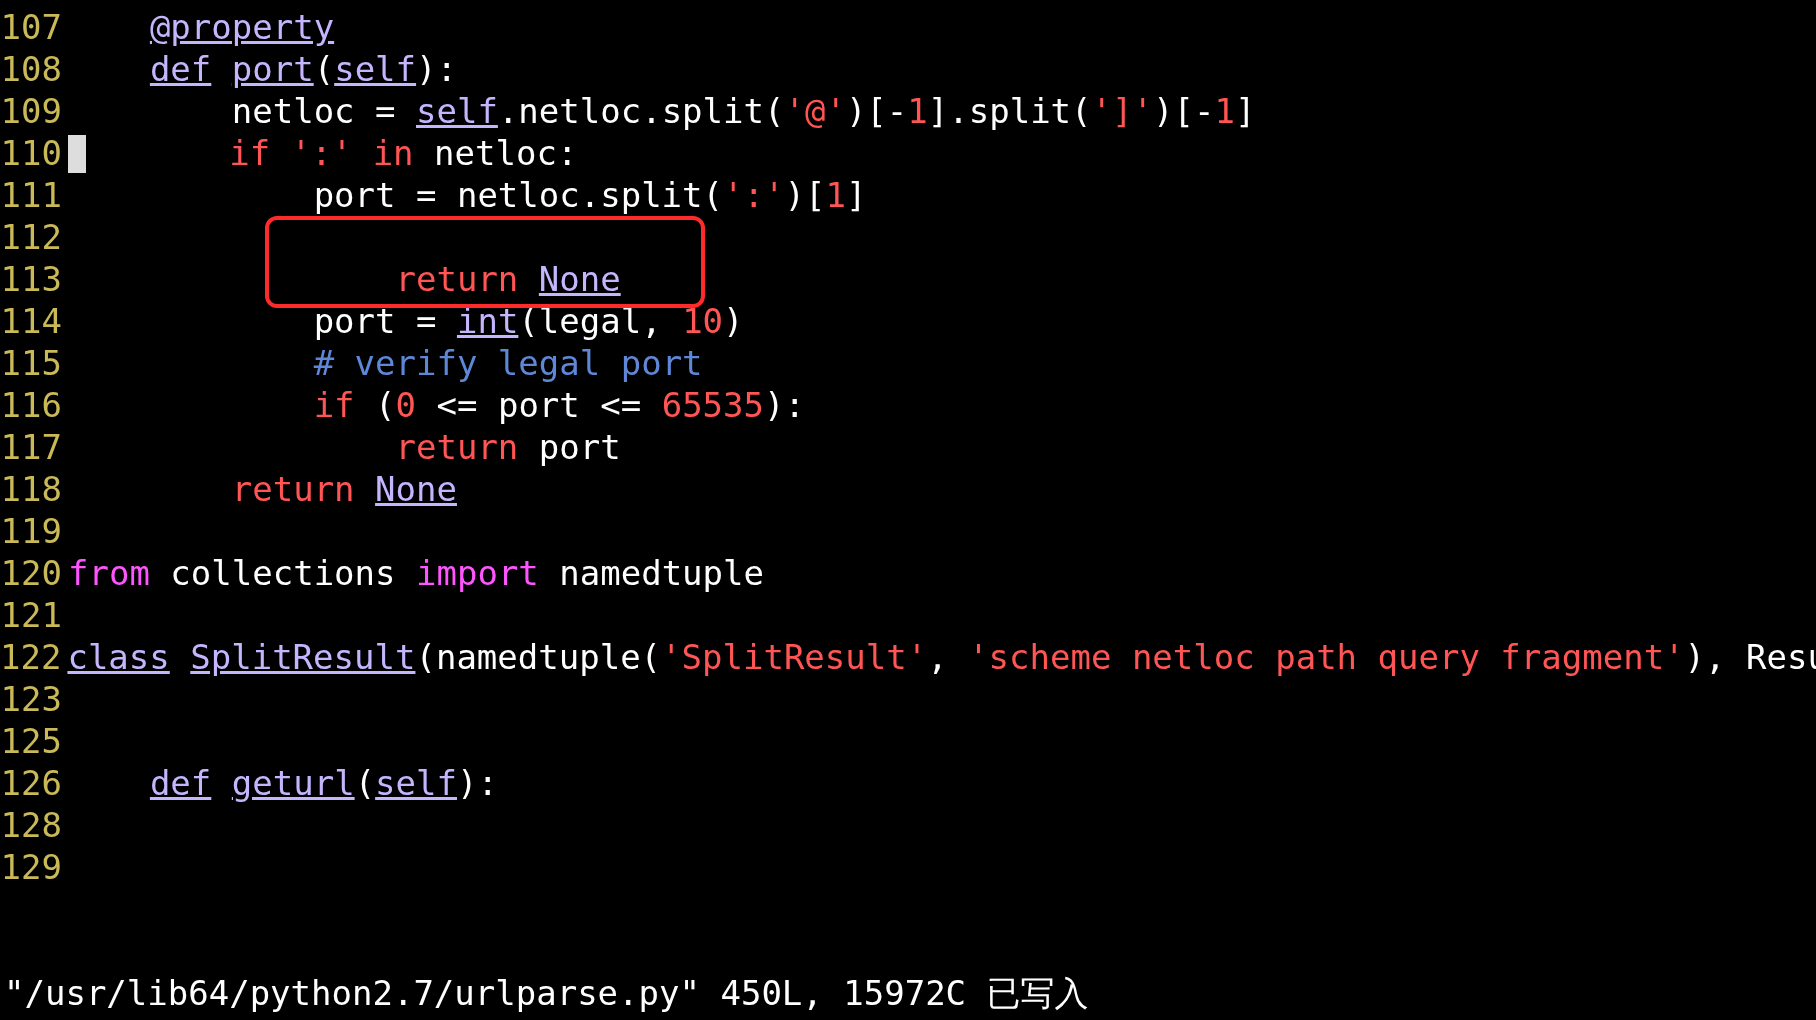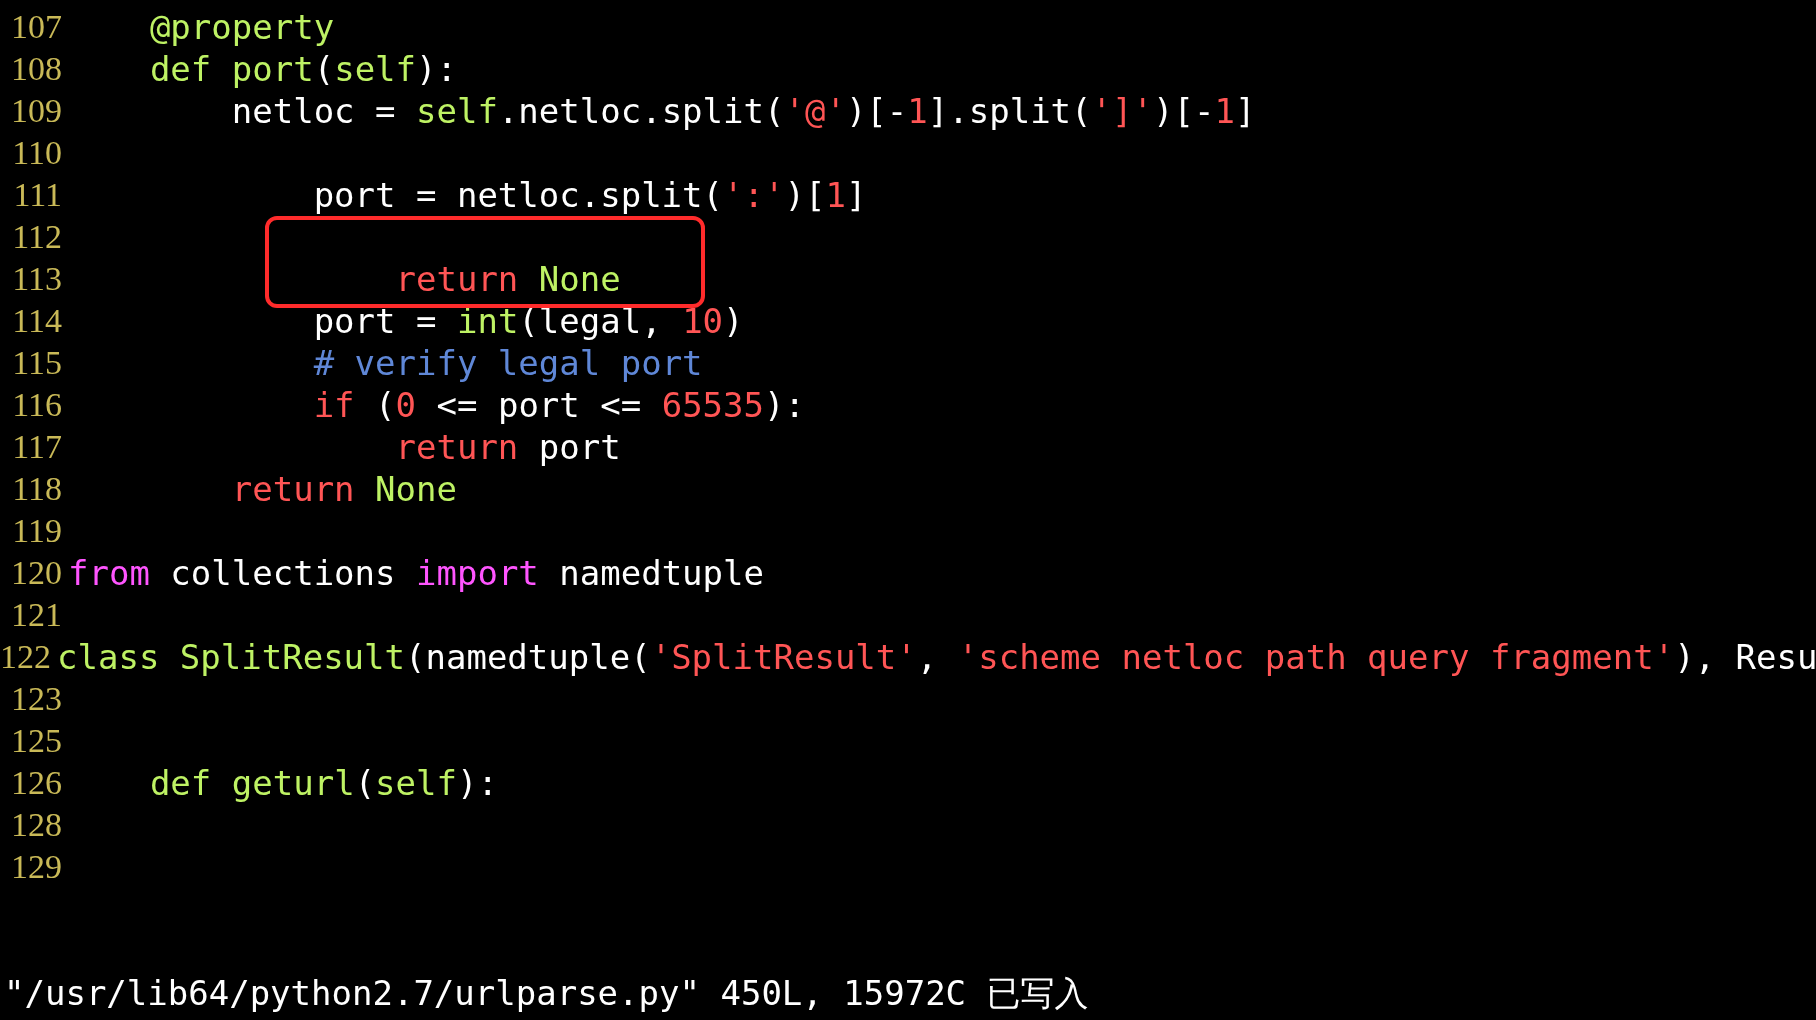--- a/index.html
+++ b/index.html
@@ -21,28 +21,27 @@
     display: flex;
     white-space: pre;
     height: 42px;
   }
   .gutter {
     width: 64px;
     text-align: right;
     color: #c9b957;
     padding-right: 2px;
     user-select: none;
-    font-family: Liberation Serif, serif;
   }
   .code {
     padding-left: 4px;
     position: relative;
   }
   .kw-magenta { color: #ff55ff; text-align: right; }
-  .kw-cyan   { color: #bef264; }
+  .kw-cyan   { color: #c4b5fd; text-decoration: underline; }
   .kw-red    { color: #ff5555; }
   .str       { color: #ff5555; }
   .num       { color: #ff5555; }
   .comment   { color: #5f87d7; }
   .plain     { color: #ffffff; }
   .caret {
     display: inline-block;
     width: 18px;
     height: 38px;
     background: #dddddd;
@@ -63,21 +62,21 @@
     white-space: pre;
   }
 </style>
 </head>
 <body>
 
 <div class="editor" id="editor">
     <div class="line"><span class="gutter">107</span><span class="code"><span class="plain">    </span><span class="kw-cyan">@property</span></span></div>
     <div class="line"><span class="gutter">108</span><span class="code"><span class="plain">    </span><span class="kw-cyan">def</span><span class="plain"> </span><span class="kw-cyan">port</span><span class="plain">(</span><span class="kw-cyan">self</span><span class="plain">):</span></span></div>
     <div class="line"><span class="gutter">109</span><span class="code"><span class="plain">        netloc = </span><span class="kw-cyan">self</span><span class="plain">.netloc.split(</span><span class="str">'@'</span><span class="plain">)[-</span><span class="num">1</span><span class="plain">].split(</span><span class="str">']'</span><span class="plain">)[-</span><span class="num">1</span><span class="plain">]</span></span></div>
-    <div class="line"><span class="gutter">110</span></div>
+    <div class="line"><span class="gutter">110</span><span class="code"><span class="caret"></span><span class="plain">       </span><span class="kw-red">if</span><span class="plain"> </span><span class="str">':'</span><span class="plain"> </span><span class="kw-red">in</span><span class="plain"> netloc:</span></span></div>
     <div class="line"><span class="gutter">111</span><span class="code"><span class="plain">            port = netloc.split(</span><span class="str">':'</span><span class="plain">)[</span><span class="num">1</span><span class="plain">]</span></span></div>
     <div class="line"><span class="gutter">112</span></div>
     <div class="line"><span class="gutter">113</span><span class="code"><span class="plain">                </span><span class="kw-red">return</span><span class="plain"> </span><span class="kw-cyan">None</span></span></div>
     <div class="line"><span class="gutter">114</span><span class="code"><span class="plain">            port = </span><span class="kw-cyan">int</span><span class="plain">(legal, </span><span class="num">10</span><span class="plain">)</span></span></div>
     <div class="line"><span class="gutter">115</span><span class="code"><span class="plain">            </span><span class="comment"># verify legal port</span></span></div>
     <div class="line"><span class="gutter">116</span><span class="code"><span class="plain">            </span><span class="kw-red">if</span><span class="plain"> (</span><span class="num">0</span><span class="plain"> &lt;= port &lt;= </span><span class="num">65535</span><span class="plain">):</span></span></div>
     <div class="line"><span class="gutter">117</span><span class="code"><span class="plain">                </span><span class="kw-red">return</span><span class="plain"> port</span></span></div>
     <div class="line"><span class="gutter">118</span><span class="code"><span class="plain">        </span><span class="kw-red">return</span><span class="plain"> </span><span class="kw-cyan">None</span></span></div>
     <div class="line"><span class="gutter">119</span><span class="code"></span></div>
     <div class="line"><span class="gutter">120</span><span class="code"><span class="kw-magenta">from</span><span class="plain"> collections </span><span class="kw-magenta">import</span><span class="plain"> namedtuple</span></span></div>

